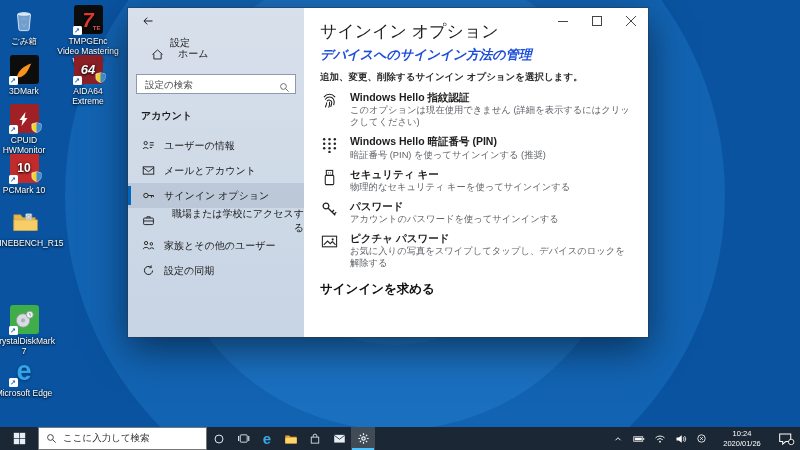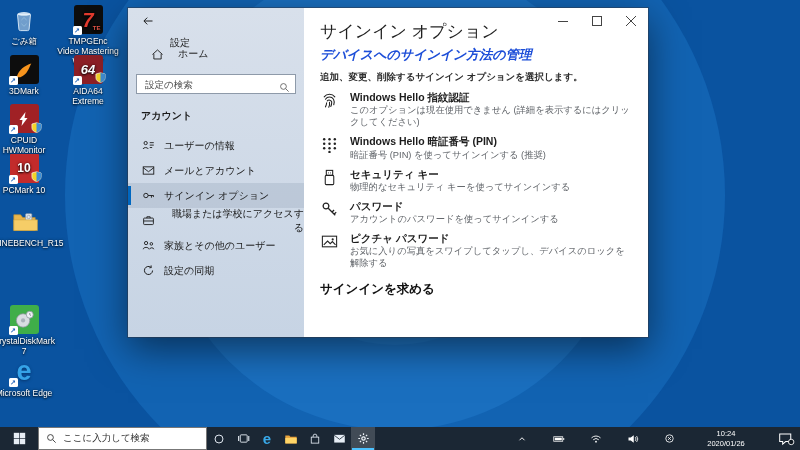--- a/index.html
+++ b/index.html
@@ -69,21 +69,21 @@
   
   .taskbar { position:absolute; left:0; right:0; bottom:0; height:23px; background:#1b2734; display:flex; align-items:center; z-index:5; }
   .tb-btn { width:24px; height:23px; display:flex; align-items:center; justify-content:center; flex:none; cursor:pointer; position:relative; }
   .tb-start { width:38px; }
   .tb-search { width:169px; height:23px; background:#fff; border:1px solid #777; display:flex; align-items:center; gap:6px; padding-left:7px; flex:none; cursor:text; }
   .tb-search span { font-size:9.5px; color:#2e2e2e; }
   .tb-edge { font-size:15px; font-weight:bold; color:#39a9e9; }
   .tb-active { background:rgba(255,255,255,.17); }
   .tb-active::after { content:""; position:absolute; left:1px; right:1px; bottom:0; height:2px; background:#4cc2ff; }
   .tb-spacer { flex:1; }
-  .tray { display:flex; align-items:center; gap:22px; padding-right:3px; }
+  .tray { display:flex; align-items:center; gap:6px; padding-right:3px; }
   .tray .tb-btn { width:15px; }
   .tb-clock { width:54px; text-align:center; color:#fff; font-size:7.5px; line-height:1.3; cursor:pointer; }
 </style>
 </head>
 <body>
 
 <div class="stage">
   <div class="wp-c1"></div>
   <div class="wp-c2"></div>
   <div class="wp-c3"></div>

